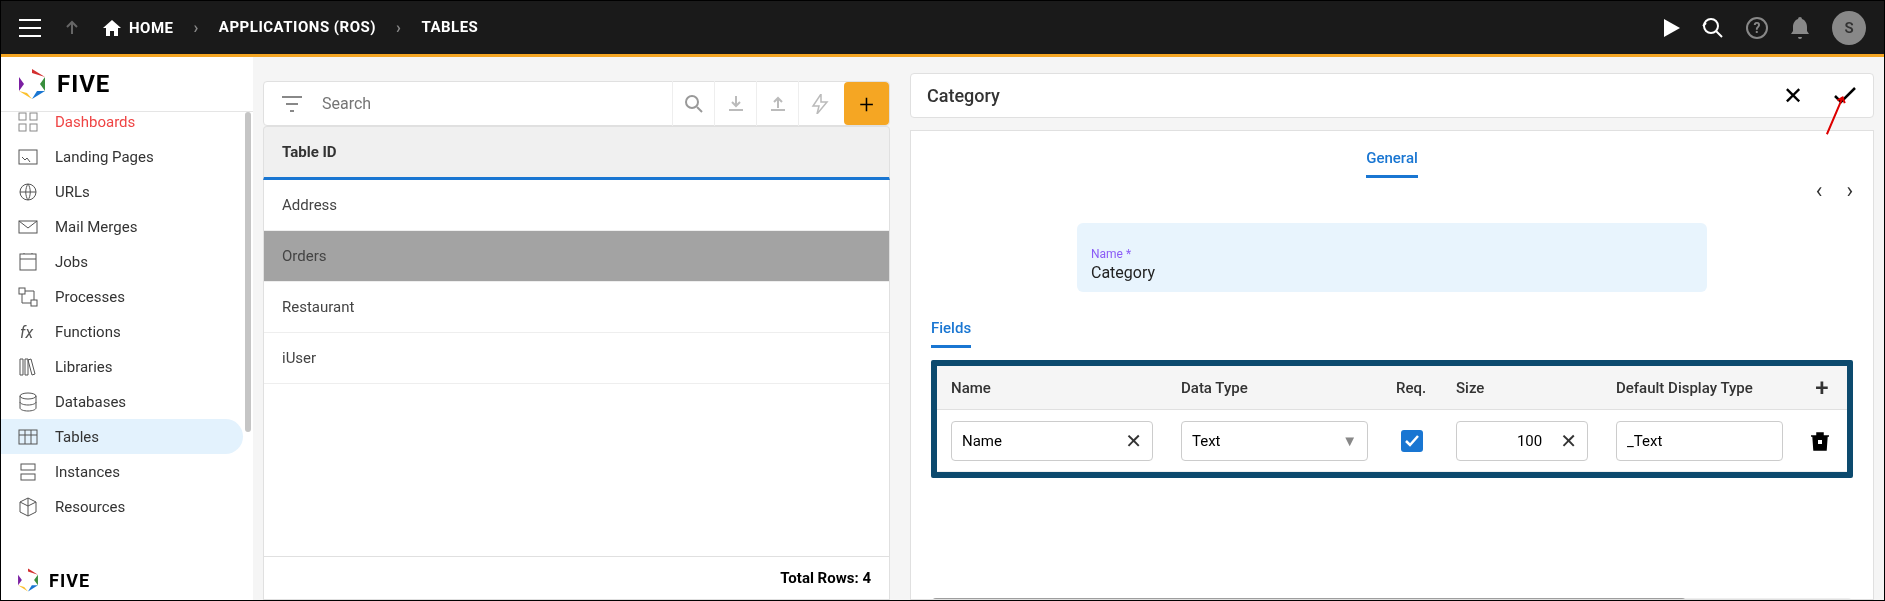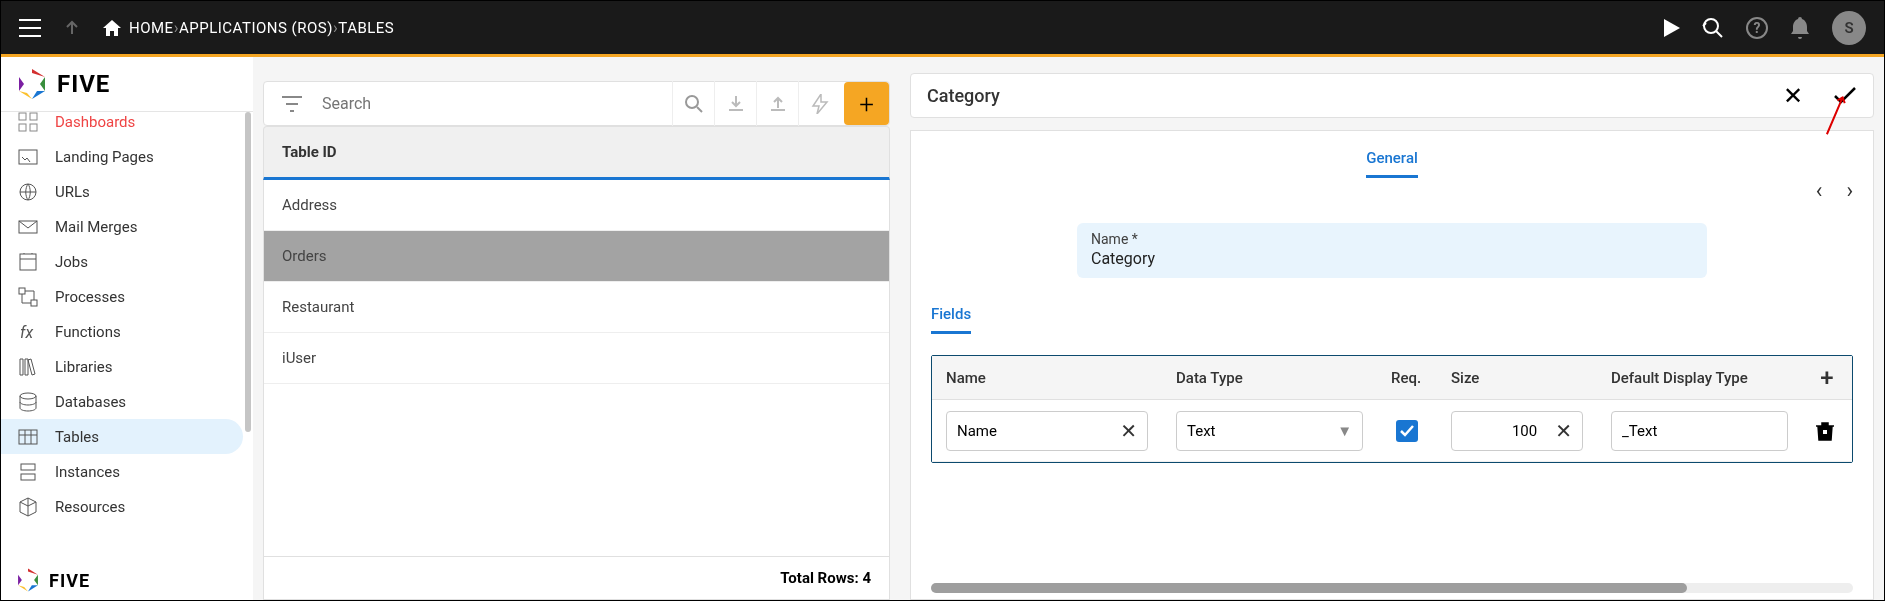--- a/index.html
+++ b/index.html
@@ -3,21 +3,21 @@
 <meta charset="utf-8">
 <style>
   * { box-sizing: border-box; margin: 0; padding: 0; font-family: -apple-system, BlinkMacSystemFont, "Segoe UI", Roboto, Arial, sans-serif; }
   body { background: #fff; border: 1px solid #000; width: 1885px; height: 601px; overflow: hidden; position: relative; }
   
   
   .topbar { height: 53px; background: #1a1a1a; display: flex; align-items: center; color: #fff; padding: 0 18px; }
   .topbar-left { display: flex; align-items: center; gap: 22px; }
   .topbar-right { margin-left: auto; display: flex; align-items: center; gap: 22px; }
   .hamburger { cursor: pointer; }
-  .breadcrumb { display: flex; align-items: center; font-size: 15px; font-weight: 400; letter-spacing: 0.5px; }
+  .breadcrumb { display: flex; gap: 20px; font-size: 15px; font-weight: 700; letter-spacing: 0.5px; }
   .breadcrumb .home { display: flex; align-items: center; gap: 8px; }
   .chev { color: #888; font-size: 16px; }
   .avatar { width: 34px; height: 34px; border-radius: 50%; background: #888; display: flex; align-items: center; justify-content: center; font-size: 15px; font-weight:600; color:#333; }
   
   
   .yellow-line { height: 3px; background: #f5a623; }
   
   
   .main { display: flex; height: calc(100% - 56px); }
   
@@ -56,27 +56,27 @@
   .right-header-actions { margin-left:auto; display:flex; gap:30px; align-items:center; }
   
   .right-body { background:#fff; border:1px solid #e0e0e0; margin-top:12px; flex:1; padding:18px 20px; position:relative; overflow:hidden; }
   
   .section-row { display:flex; align-items:center;flex-direction:column; }
   .section-tab { font-size:15px; color:#1976d2; padding-bottom:8px; border-bottom:3px solid #1976d2; font-weight:500; }
   .nav-arrows { margin-left:auto; display:flex; gap:24px; font-size:22px; color:#333; }
   
   .name-field-wrap { margin-top:20px; display:flex; justify-content:center; }
   .name-field { width: 630px; background:#e8f4fd; border-radius:6px; padding:8px 14px 10px 14px; }
-  .name-label { font-size:14px; color:#404040; }
+  .name-label { font-size:12px; color:#8b5cf6;margin-top:16px; }
   .name-value { font-size:16px; color:#222; margin-top:2px; }
   
   .fields-section { margin-top:26px; }
   .fields-tab { font-size:15px; color:#1976d2; padding-bottom:8px; border-bottom:3px solid #1976d2; display:inline-block; font-weight:500;}
   
-  .fields-table { margin-top:21px; border:1px solid #0c4a6e; border-radius:2px; }
+  .fields-table { margin-top:12px; border:6px solid #0c4a6e; border-radius:2px; }
   .fields-thead { display:flex; background:#f5f5f5; border-bottom:1px solid #e0e0e0; align-items:center; height:44px; }
   .th { font-size:15px; font-weight:500; color:#333; padding:0 14px; }
   .th-name { width:230px; }
   .th-type { width:215px; }
   .th-req { width:60px; }
   .th-size { width:160px; }
   .th-disp { flex:1; }
   .th-add { width:50px; text-align:center; font-size:24px; }
   
   .fields-row { display:flex; align-items:center; height:62px; padding:0 0; border-bottom:1px solid #f0f0f0; }

